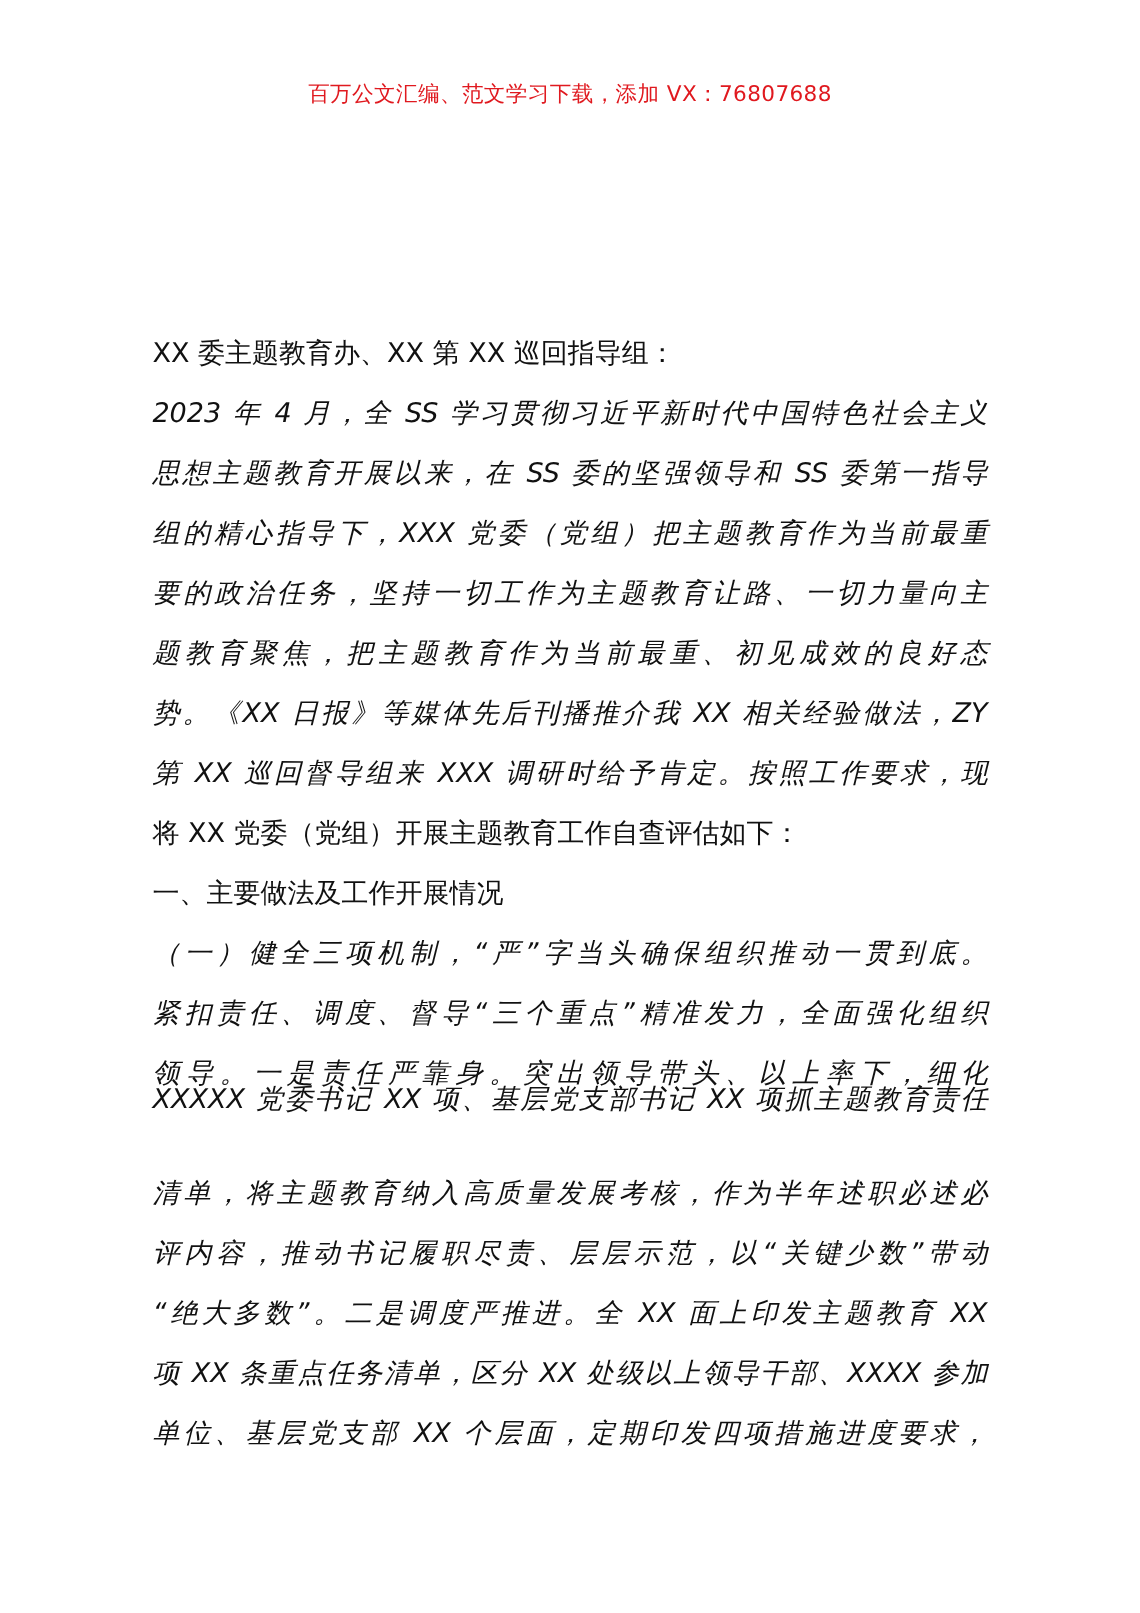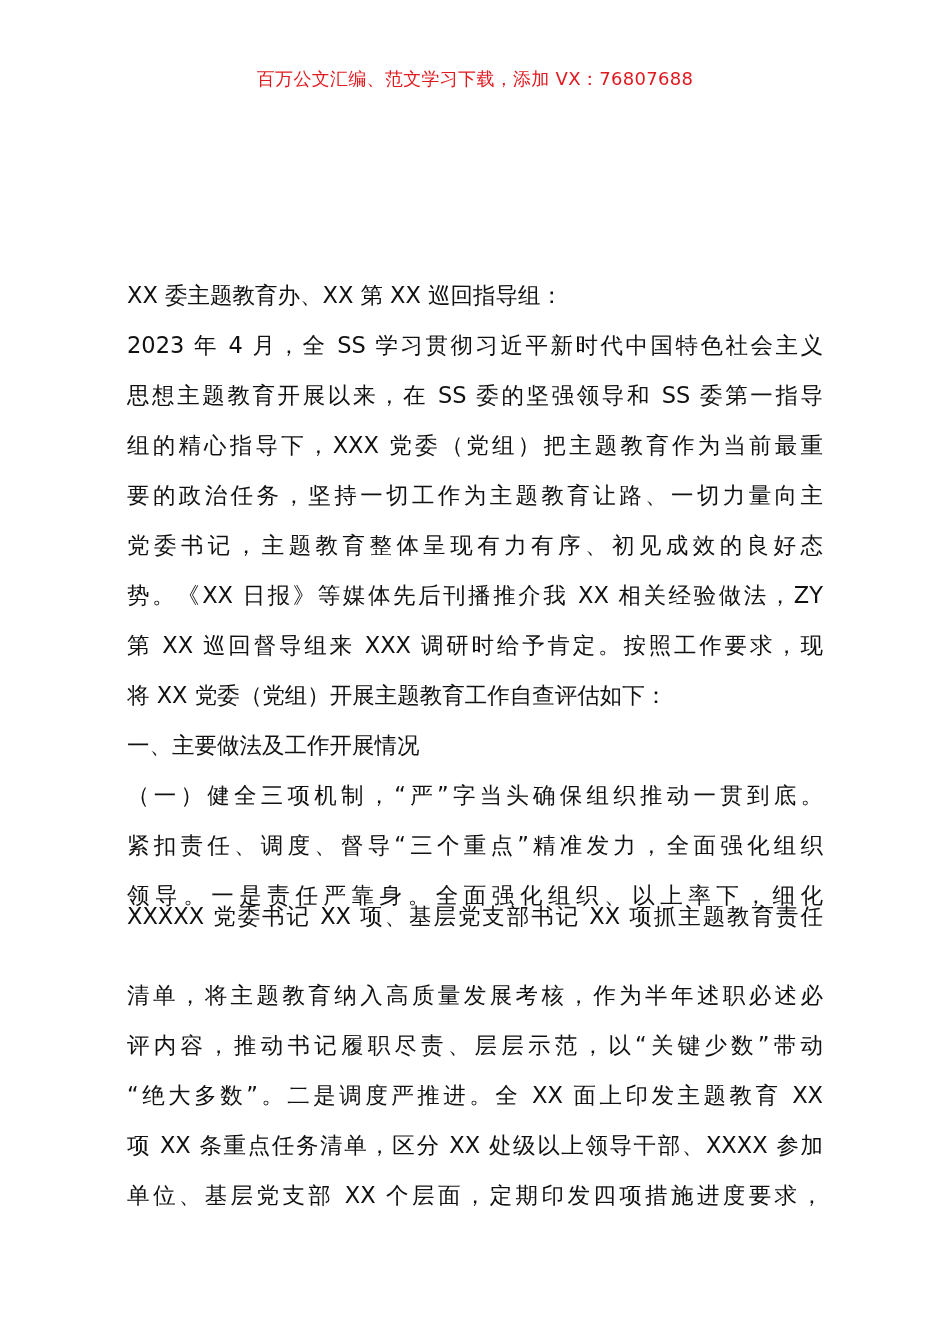--- a/index.html
+++ b/index.html
@@ -51,44 +51,45 @@
       width: 696px;
       font-size: 22.5px;
       line-height: 34px;
       white-space: nowrap;
       color: #111111;
       margin-top: 26px;
     }
     .line.justify {
       text-align: justify;
       text-align-last: justify;
+      font-style: italic;
     }
   </style>
 </head>
 <body>
 
 <div class="page">
 
   <div class="watermark" style="color: rgb(224, 25, 31);">百万公文汇编、范文学习下载，添加 VX：76807688</div>
 
 
   <div id="body-lines">
     <div class="line" style="top:252px">XX 委主题教育办、XX 第 XX 巡回指导组：</div>
     <div class="line justify" style="top:302px">2023 年 4 月，全 SS 学习贯彻习近平新时代中国特色社会主义</div>
     <div class="line justify" style="top:352px">思想主题教育开展以来，在 SS 委的坚强领导和 SS 委第一指导</div>
     <div class="line justify" style="top:402px">组的精心指导下，XXX 党委（党组）把主题教育作为当前最重</div>
     <div class="line justify" style="top:452px">要的政治任务，坚持一切工作为主题教育让路、一切力量向主</div>
-    <div class="line justify" style="top:502px">党委书记，主题教育整体呈现有力有序、初见成效的良好态</div>
+    <div class="line justify" style="top:502px">题教育聚焦，把主题教育作为当前最重、初见成效的良好态</div>
     <div class="line justify" style="top:552px">势。《XX 日报》等媒体先后刊播推介我 XX 相关经验做法，ZY</div>
     <div class="line justify" style="top:602px">第 XX 巡回督导组来 XXX 调研时给予肯定。按照工作要求，现</div>
     <div class="line" style="top:652px">将 XX 党委（党组）开展主题教育工作自查评估如下：</div>
     <div class="line" style="top:702px">一、主要做法及工作开展情况</div>
     <div class="line justify" style="top:752px">（一）健全三项机制，“严”字当头确保组织推动一贯到底。</div>
     <div class="line justify" style="top:802px">紧扣责任、调度、督导“三个重点”精准发力，全面强化组织</div>
-    <div class="line justify" style="top:852px">领导。一是责任严靠身。全面强化组织、以上率下，细化</div>
+    <div class="line justify" style="top:852px">领导。一是责任严靠身。突出领导带头、以上率下，细化</div>
     <div class="line justify" style="top:873px">XXXXX 党委书记 XX 项、基层党支部书记 XX 项抓主题教育责任</div>
     <div class="line justify" style="top:952px">清单，将主题教育纳入高质量发展考核，作为半年述职必述必</div>
     <div class="line justify" style="top:1002px">评内容，推动书记履职尽责、层层示范，以“关键少数”带动</div>
     <div class="line justify" style="top:1052px">“绝大多数”。二是调度严推进。全 XX 面上印发主题教育 XX</div>
     <div class="line justify" style="top:1102px">项 XX 条重点任务清单，区分 XX 处级以上领导干部、XXXX 参加</div>
     <div class="line justify" style="top:1152px">单位、基层党支部 XX 个层面，定期印发四项措施进度要求，</div>
   </div>
 
 </div>
 

